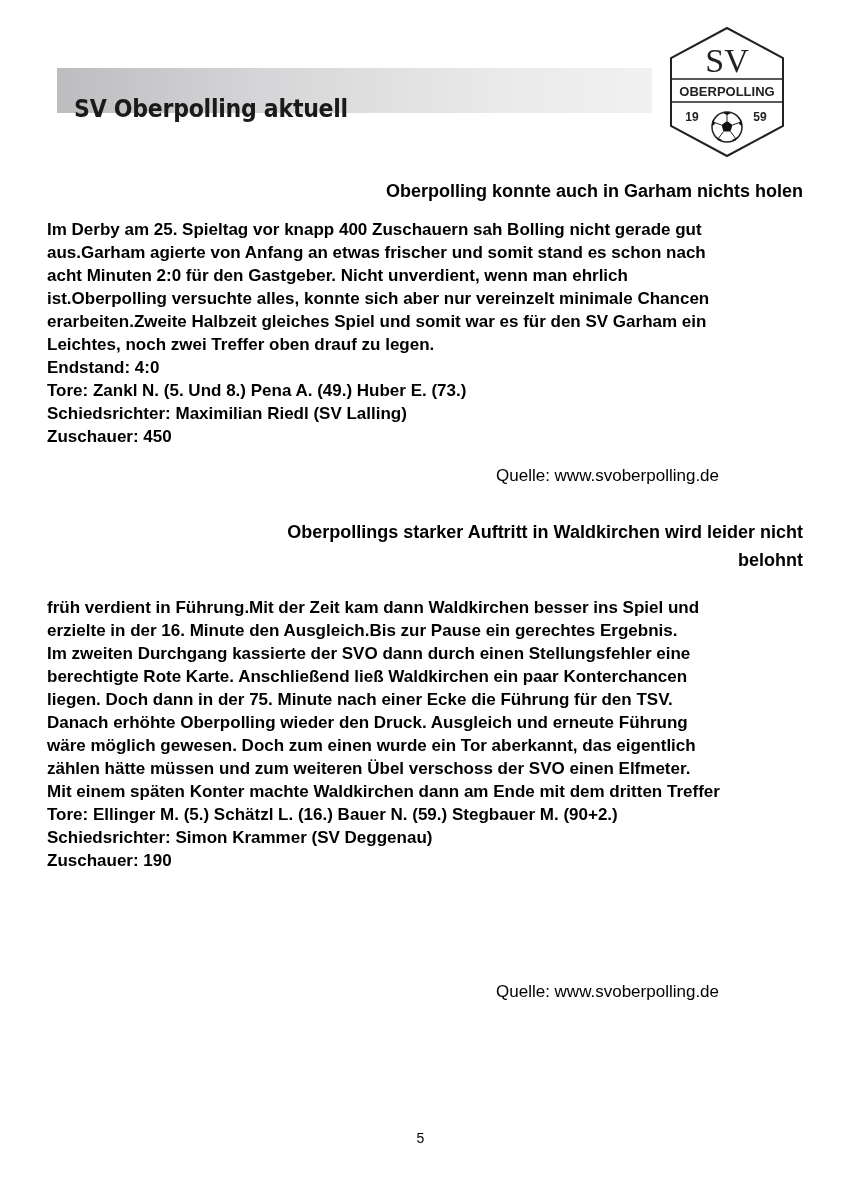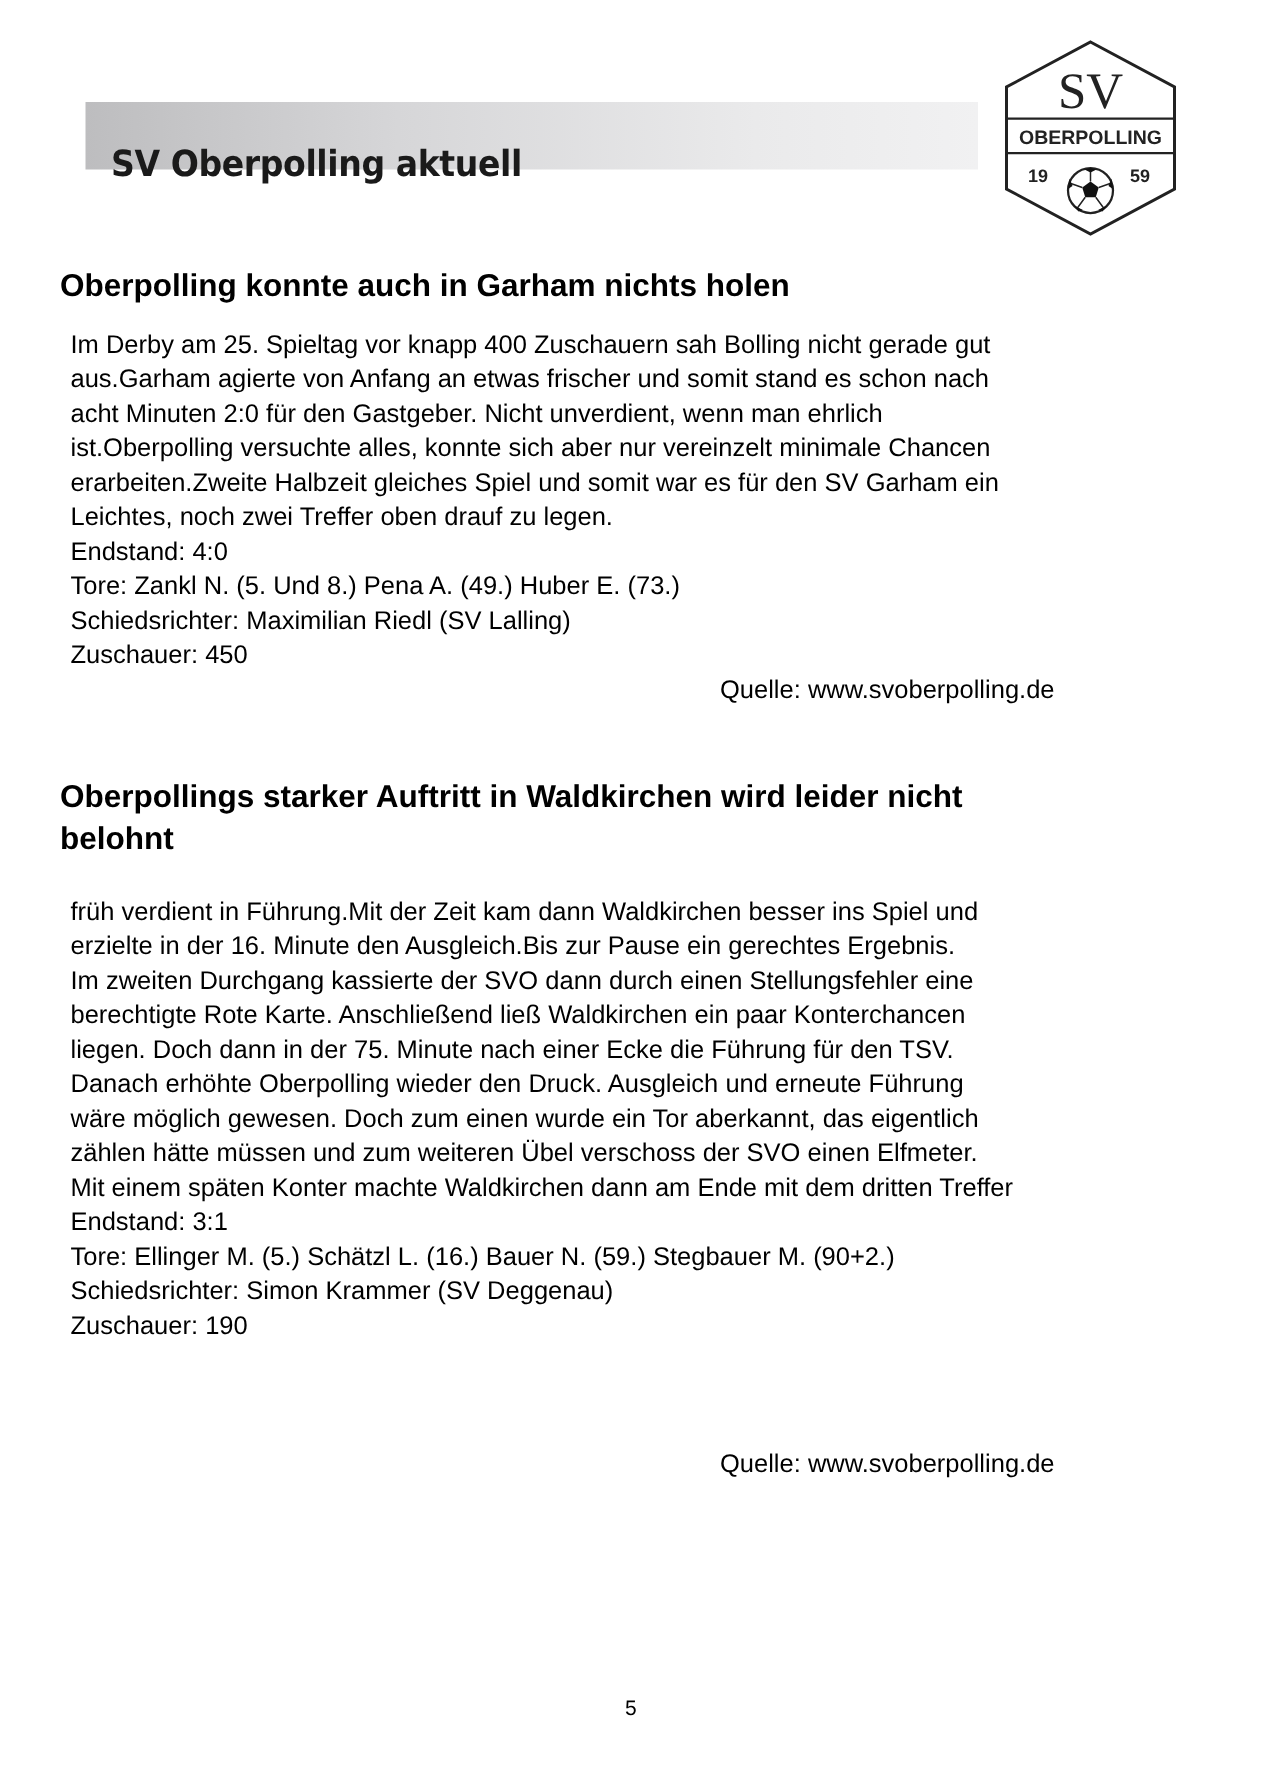--- a/index.html
+++ b/index.html
@@ -4,25 +4,25 @@
 <style>
   html, body { margin: 0; padding: 0; background: #ffffff; }
   body { width: 841px; height: 1189px; position: relative; overflow: hidden;
          font-family: "Liberation Sans", sans-serif; color: #000; }
   .header-band { position: absolute; left: 57px; top: 68px; width: 595px; height: 45px;
     background: linear-gradient(to right, #bdbdbf 0%, #d6d6d8 35%, #eaeaeb 75%, #f1f1f2 100%); }
   .header-title { position: absolute; left: 74px; top: 95px; font-family: "DejaVu Sans", sans-serif;
     font-weight: bold; font-size: 24px; letter-spacing: -0.3px; color: #1a1a1a; margin: 0;
     transform: scaleX(0.92); transform-origin: left center; }
   .logo { position: absolute; left: 668px; top: 26px; width: 118px; height: 132px; }
-  .article-title { position: absolute; left: 40px; width: 763px; text-align: left;
-    font-weight: bold; font-size: 21px; line-height: 28px; margin: 0; }
-  .body-text { position: absolute; left: 47px; width: 760px; font-size: 17px; line-height: 23px; margin: 0; }
+  .article-title { position: absolute; left: 40px; width: 763px; text-align: right;
+    font-weight: bold; font-size: 18px; line-height: 28px; margin: 0; }
+  .body-text { position: absolute; left: 47px; width: 760px; font-size: 17px; line-height: 23px; margin: 0; font-weight: bold; }
   .body-text p { margin: 0; white-space: nowrap; }
-  .source { position: absolute; left: 480px; font-size: 17px; margin: 0; }
+  .source { position: absolute; left: 480px; font-size: 17px; margin: 16px; }
   .page-number { position: absolute; left: 0; width: 841px; top: 1130px; text-align: center; font-size: 14px; }
 </style>
 </head>
 <body>
 
 <div class="header-band"></div>
 <h1 class="header-title">SV Oberpolling aktuell</h1>
 
 <svg class="logo" viewBox="0 0 118 132">
   <polygon points="59,2 115,32 115,100 59,130 3,100 3,32" fill="#fff" stroke="#222" stroke-width="2"></polygon>
@@ -66,20 +66,19 @@
 <div class="body-text" style="top:596px;">
   <p>früh verdient in Führung.Mit der Zeit kam dann Waldkirchen besser ins Spiel und</p>
   <p>erzielte in der 16. Minute den Ausgleich.Bis zur Pause ein gerechtes Ergebnis.</p>
   <p>Im zweiten Durchgang kassierte der SVO dann durch einen Stellungsfehler eine</p>
   <p>berechtigte Rote Karte. Anschließend ließ Waldkirchen ein paar Konterchancen</p>
   <p>liegen. Doch dann in der 75. Minute nach einer Ecke die Führung für den TSV.</p>
   <p>Danach erhöhte Oberpolling  wieder den Druck. Ausgleich und erneute Führung</p>
   <p>wäre möglich gewesen. Doch zum einen wurde ein Tor aberkannt, das eigentlich</p>
   <p>zählen hätte müssen und zum weiteren Übel verschoss der SVO einen Elfmeter.</p>
   <p>Mit einem späten Konter machte Waldkirchen dann am Ende mit dem dritten Treffer</p>
-  <p>Endstand: 3:1</p>
   <p>Tore: Ellinger M. (5.) Schätzl L. (16.) Bauer N. (59.) Stegbauer M. (90+2.)</p>
   <p>Schiedsrichter: Simon Krammer (SV Deggenau)</p>
   <p>Zuschauer: 190</p>
 </div>
 <p class="source" style="top:966px;">Quelle: www.svoberpolling.de</p>
 
 <div class="page-number">5</div>
 
 </body></html>

